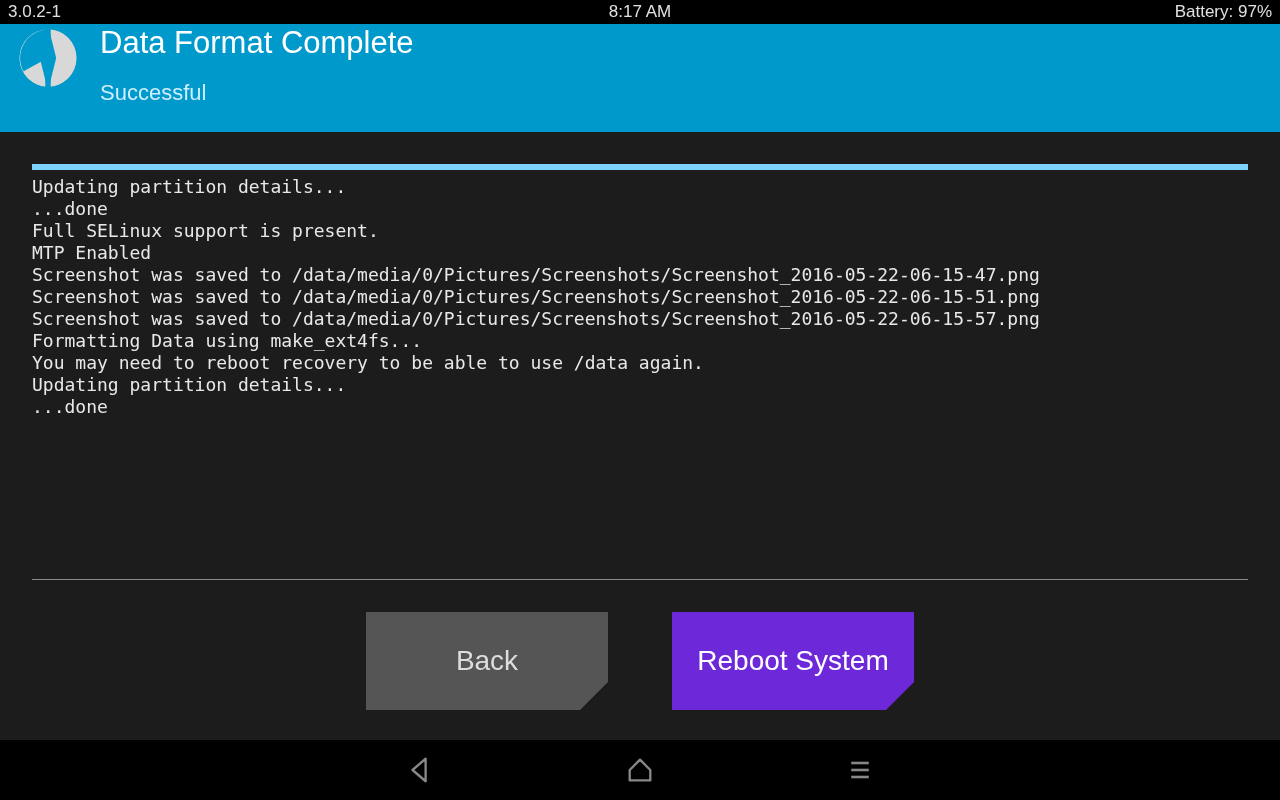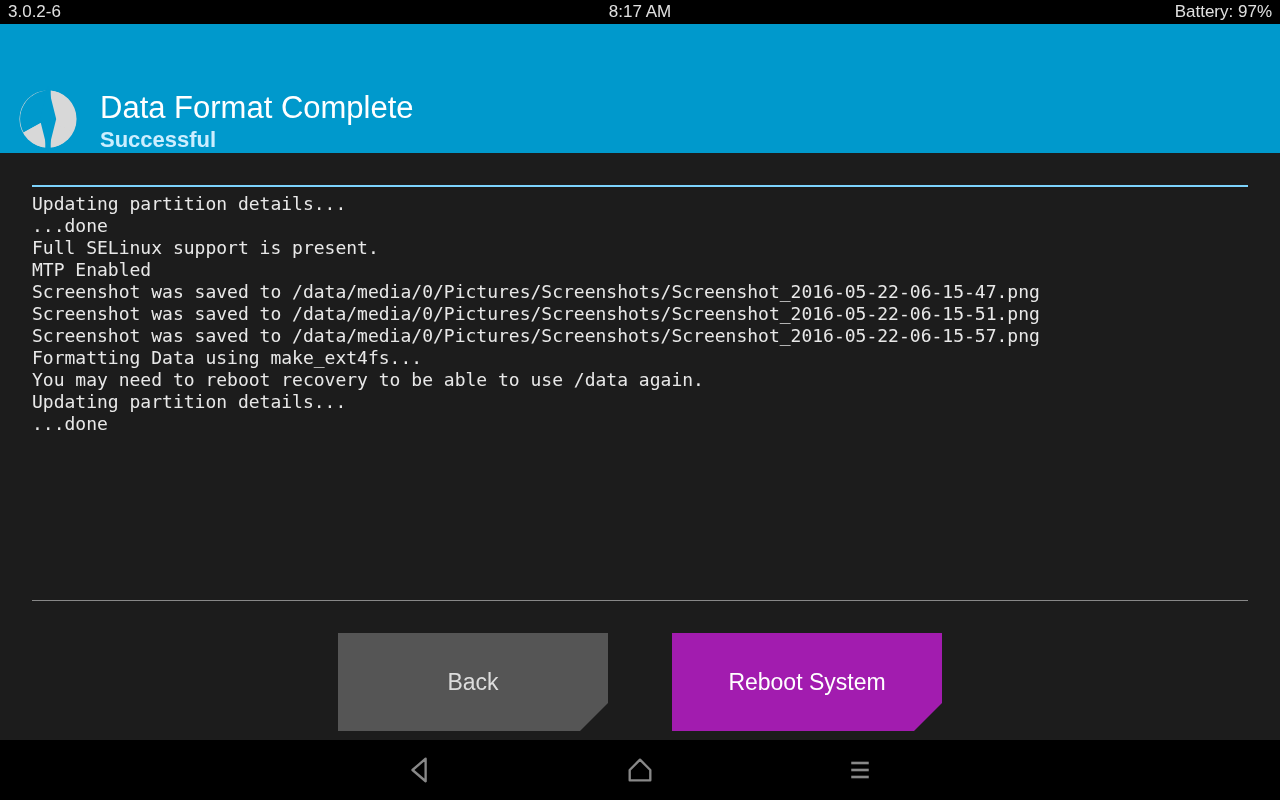--- a/index.html
+++ b/index.html
@@ -19,85 +19,85 @@
       display: flex;
       justify-content: space-between;
       align-items: center;
       padding: 0 8px;
       font-size: 17px;
       color: #e0e0e0;
     }
     .statusbar .center { position: absolute; left: 50%; transform: translateX(-50%); }
     .header {
       background: #0099cc;
-      height: 129px;
+      height: 108px;
       display: flex;
-      align-items: flex-end;
+      align-items: flex-start;
       padding: 0 14px;
     }
     .logo {
       width: 68px;
       height: 68px;
       margin-right: 18px;
       flex-shrink: 0;
     }
     .header-text { display: flex; flex-direction: column; }
     .header-title {
       font-size: 31px;
       color: #fff;
       font-weight: 400;
       line-height: 1.2;
     }
     .header-subtitle {
       font-size: 22px;
       color: #cceeff;
-      font-weight: 700;
-      margin-top: 1px;
+      font-weight: 400;
+      margin-top: 19px;
     }
     .content {
       background: #1c1c1c;
       flex: 1;
       padding: 0 32px;
       display: flex;
       flex-direction: column;
     }
     .log-wrap {
-      border-top: 2px solid #7dd3fc;
+      border-top: 6px solid #7dd3fc;
       border-bottom: 1px solid #888;
       margin-top: 32px;
       padding: 6px 0;
       height: 416px;
     }
     .log {
       font-family: "DejaVu Sans Mono", "Courier New", monospace;
       font-size: 18px;
       line-height: 22px;
       white-space: pre;
       color: #e8e8e8;
     }
     .buttons {
       display: flex;
       justify-content: center;
       gap: 64px;
       margin-top: 32px;
     }
     .btn {
-      width: 270px;
+      width: 242px;
       height: 98px;
       background: #555;
       color: #ddd;
-      font-size: 23px;
+      font-size: 28px;
       display: flex;
       align-items: center;
       justify-content: center;
       position: relative;
       cursor: pointer;
       user-select: none;
     }
-    .btn.primary { background: #a21caf; color: #fff; }
+    .btn.primary { background: #6d28d9; color: #fff; }
     .btn::after {
       content: "";
       position: absolute;
       right: 0;
       bottom: 0;
       width: 0; height: 0;
       border-bottom: 28px solid #1c1c1c;
       border-left: 28px solid transparent;
     }
     .navbar {
@@ -112,21 +112,21 @@
       width: 40px; height: 40px;
       display: flex; align-items: center; justify-content: center;
       cursor: pointer;
     }
     .navbtn svg { stroke: #888; fill: none; }
   </style>
 </head>
 <body>
 
 <div class="statusbar">
-  <span>3.0.2-6</span>
+  <span>3.0.2-1</span>
   <span class="center">8:17 AM</span>
   <span>Battery: 97%</span>
 </div>
 
 <div class="header">
   <div class="logo">
     <svg viewBox="0 0 100 100" width="68" height="68">
       <circle cx="50" cy="50" r="42" fill="#d8d8d8"></circle>
       <path d="M50 8 L50 50 L14 70 A42 42 0 0 1 50 8 Z" fill="#0099cc"></path>
       <path d="M50 8 L50 50 L86 70 A42 42 0 0 0 50 8 Z" fill="#d8d8d8"></path>

